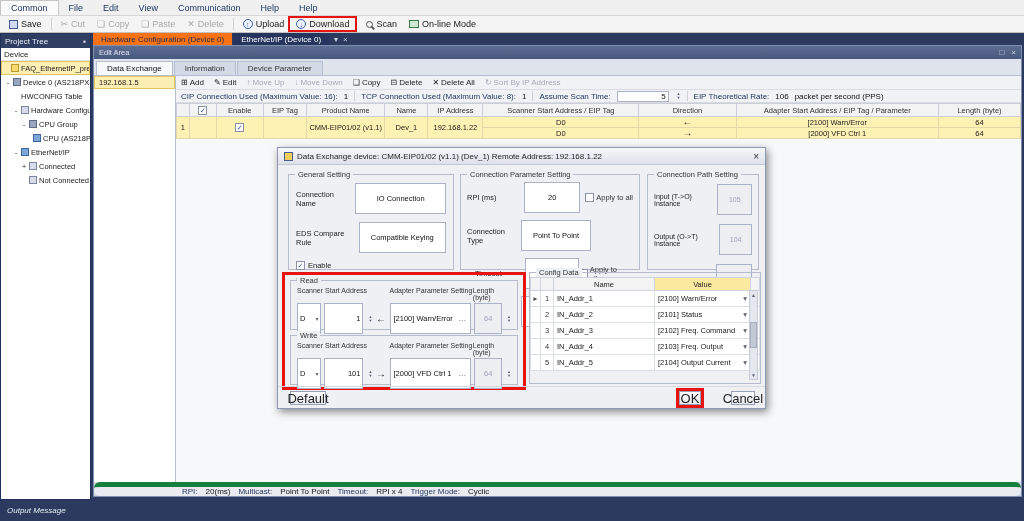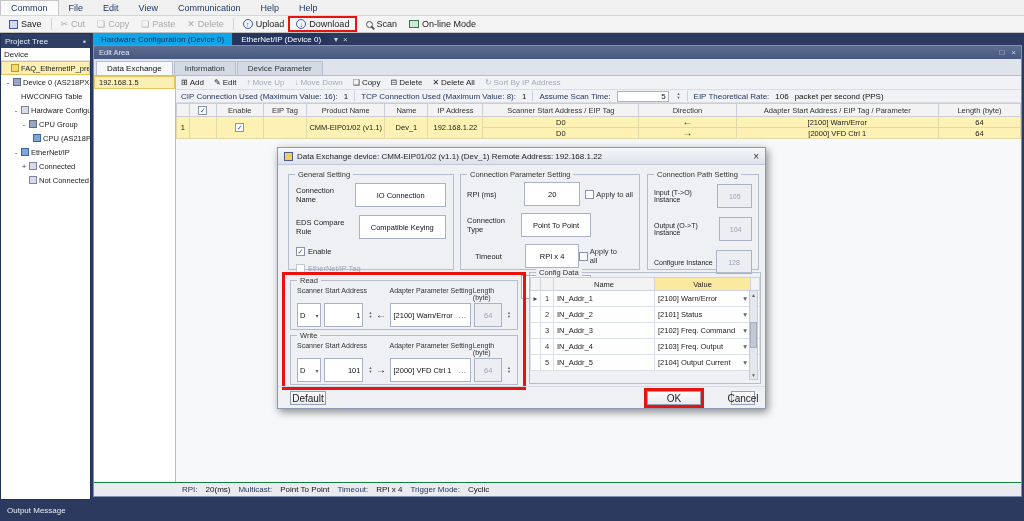--- a/index.html
+++ b/index.html
@@ -41,21 +41,21 @@
 .tree-item.selected { background:#fdeeb3; border:1px solid #e3c75d; }
 .expander { width:6px; color:#444; font-size:8px; text-align:center; flex:0 0 auto; }
 .tree-icon { width:8px; height:8px; flex:0 0 auto; border:1px solid #7c86a0; background:#d7dce8; }
 .tree-icon.yellow { background:#f5d96a; border-color:#b99a2e; }
 .tree-icon.blue { background:#7da6d9; border-color:#3c66a0; }
 .tree-icon.dark { background:#9aa6bf; border-color:#5d6a88; }
 
 
 .main { position:absolute; left:93px; top:33px; right:2px; bottom:24px; }
 .doc-tabs { height:12px; display:flex; font-size:8px; align-items:stretch; color:#1f2d50; }
-.doc-tab { padding:0 8px; display:flex; align-items:center; background:#0ea5e9; margin-right:1px; }
+.doc-tab { padding:0 8px; display:flex; align-items:center; background:#f97316; margin-right:1px; }
 .doc-tab.active { background:#25355e; color:#fff; }
 .doc-tab-icons { display:flex; align-items:center; gap:5px; color:#cdd5e6; font-size:8px; padding:0 4px; }
 
 .edit-area { position:absolute; left:0; top:12px; right:0; bottom:0; background:#cfd6e2;
   border:1px solid #7f8fb0; }
 .ea-title { height:13px; background:linear-gradient(#5d6d92,#47587e); color:#dfe5f2; font-size:7.5px;
   display:flex; align-items:center; justify-content:space-between; padding:0 5px; }
 .ea-win { display:flex; gap:7px; color:#cdd3e2; font-size:8px; }
 .ea-tabs { height:17px; background:#dfe3ec; display:flex; align-items:flex-end; padding-left:2px;
   border-bottom:1px solid #b6bfd2; font-size:8px; color:#333; }
@@ -86,35 +86,35 @@
 .grid th { background:#f3f3f4; color:#333; font-weight:normal; border:1px solid #cbced6;
   height:13px; overflow:hidden; white-space:nowrap; }
 .grid td { border:1px solid #e3d9a8; height:11px; text-align:center; overflow:hidden; white-space:nowrap; }
 .grid tr.yellow td { background:#fdf2b3; }
 .dir-arrow { font-weight:bold; font-size:10px; line-height:1; }
 .cb { width:9px; height:9px; border:1px solid #8a93a6; background:#fff; display:inline-flex;
   align-items:center; justify-content:center; font-size:7px; color:#2f5496; line-height:1; }
 .cb.disabled { border-color:#c2c6d0; color:#c2c6d0; }
 
 .ea-footer { position:absolute; left:0; right:0; bottom:0; height:14px; background:#e9ebf1;
-  border-top:1px solid #15803d; display:flex; align-items:center; gap:8px; font-size:8px;
-  padding-left:88px; color:#24365e; white-space:nowrap; }
+  border-top:5px solid #15803d; display:flex; align-items:center; gap:8px; font-size:8px;
+  padding-left:88px; color:#24365e; white-space:nowrap;border-radius:6px; }
 .ea-footer .stat-val { color:#111; }
 
 
 .dialog { position:absolute; left:277px; top:147px; width:489px; height:262px; background:#eef0f4;
   border:1px solid #8d99b2; box-shadow:2px 3px 8px rgba(0,0,0,.45); z-index:10; font-size:7.5px; }
 .dlg-title { height:17px; background:linear-gradient(#f6f7fa,#dde1ea); border-bottom:1px solid #c2c8d6;
   display:flex; align-items:center; padding:0 6px; gap:4px; color:#222; font-size:8px; }
 .dlg-ic { width:9px; height:9px; background:#f2cf5b; border:1px solid #4a5d8c; }
 .dlg-close { margin-left:auto; color:#333; font-size:10px; }
 .fieldset { position:absolute; border:1px solid #b5bdcd; }
 .legend { position:absolute; top:-5px; left:6px; background:#eef0f4; padding:0 3px; font-size:7.5px; color:#333; white-space:nowrap; }
 .frow { display:flex; align-items:center; margin:8px 7px; justify-content:space-between; }
-.valbox { background:#fff; border:1px solid #a9b2c6; height:24px; display:flex; align-items:center;
+.valbox { background:#fff; border:1px solid #a9b2c6; height:31px; display:flex; align-items:center;
   justify-content:center; color:#111; }
 .valbox.disabled { background:#eceef2; color:#9aa2b5; }
 .applyall { display:flex; align-items:center; gap:2px; color:#333; }
 .rw-wrap { position:absolute; left:4px; top:124px; width:244px; height:118px; border:3px solid #e8120f; }
 .rw-fieldset { position:relative; border:1px solid #b5bdcd; margin:5px 5px 0 5px; height:50px; background:#eef0f4; }
 .rw-labels { display:flex; font-size:7px; color:#333; margin:6px 6px 2px; }
 .rw-controls { display:flex; align-items:center; gap:3px; margin:1px 6px; }
 .ellipsis-btn { margin-left:auto; color:#555; font-size:8px; padding-right:1px; }
 
 .cfg-fieldset { position:absolute; left:251px; top:124px; width:232px; height:112px; }
@@ -123,28 +123,28 @@
 .cfg-table th.val { background:#fbe9a0; }
 .cfg-table td { border:1px solid #dadfe8; height:16px; background:#fff; padding:0 3px; white-space:nowrap; overflow:hidden; }
 .cfg-table td.gut { width:10px; text-align:center; color:#444; padding:0; }
 .cfg-table td.num { width:13px; text-align:center; color:#333; padding:0; }
 .cfg-dd { float:right; color:#667; }
 .cfg-scroll { position:absolute; right:2px; top:17px; bottom:3px; width:9px; background:#e4e7ee;
   border:1px solid #c5cad6; display:flex; flex-direction:column; align-items:center;
   justify-content:space-between; font-size:5px; color:#5a6378; padding:1px 0; }
 .cfg-thumb { width:7px; height:26px; background:#c2c8d4; border:1px solid #a7aebd; }
 
-.btn { background:linear-gradient(#fcfcfd,#e9ebf0); border:1px solid #97a1b6; font-size:10px;
+.btn { background:linear-gradient(#fcfcfd,#e9ebf0); border:1px solid #97a1b6; font-size:13px;
   display:flex; align-items:center; justify-content:center; color:#222; height:14px; position:absolute; }
 .btn.ok-annotated { box-shadow:0 0 0 3px #e8120f; }
 .dlg-btnrow { position:absolute; left:0; right:0; bottom:0; height:22px; border-top:1px solid #d5d9e2; }
 
 
 .output-bar { position:absolute; left:0; right:0; bottom:0; height:21px; background:#2b3a5e;
-  color:#e8ecf5; font-size:8px; display:flex; align-items:center; padding:0 7px; }
+  color:#e8ecf5; font-size:8px; display:flex; align-items:center; padding:0 7px;font-style:italic; }
 </style>
 </head>
 <body>
 
 <div class="menubar">
   <div class="menu-item active">Common</div>
   <div class="menu-item">File</div>
   <div class="menu-item">Edit</div>
   <div class="menu-item">View</div>
   <div class="menu-item">Communication</div>
@@ -574,20 +574,20 @@
       </table>
     <div class="cfg-scroll">
       <span>▲</span>
       <span class="cfg-thumb"></span>
       <span>▼</span>
     </div>
   </div>
 
   <div class="dlg-btnrow">
     <div class="btn" style="left:12px;top:4px;width:36px">Default</div>
-    <div class="btn ok-annotated" style="right:64px;top:4px;width:54px">OK</div>
+    <div class="btn ok-annotated" style="right:64px;top:4px;width:22px">OK</div>
     <div class="btn" style="right:10px;top:4px;width:24px">Cancel</div>
   </div>
 </div>
 
 <div class="output-bar">
   <span>Output Message</span>
 </div>
 
 </body></html>

